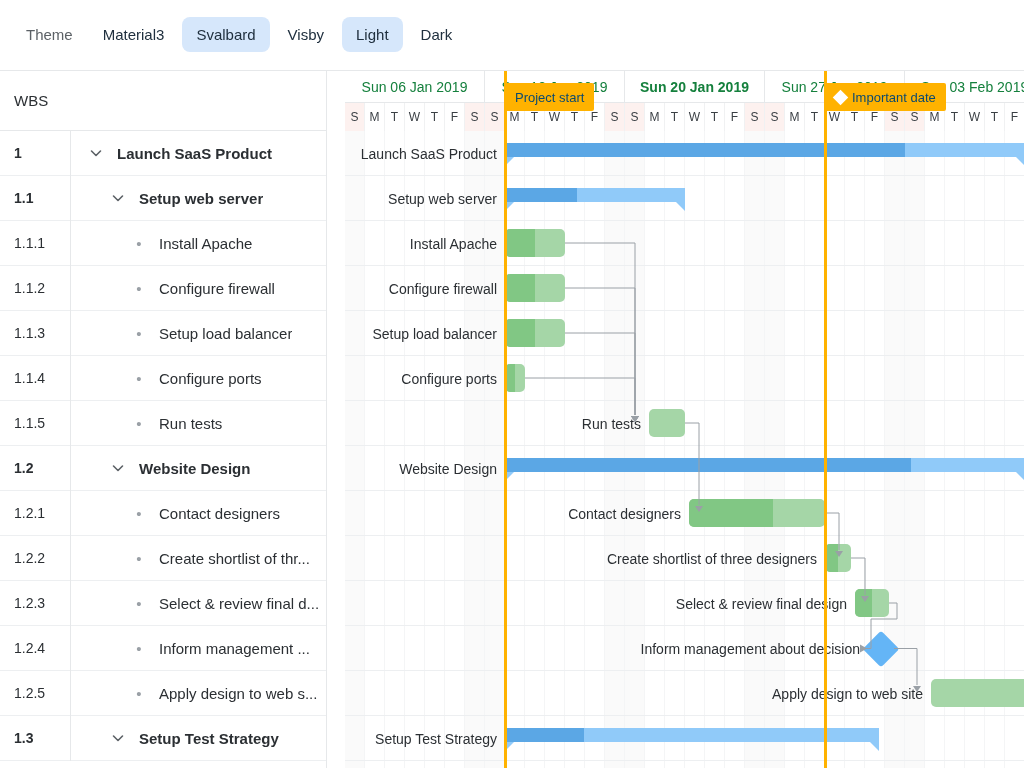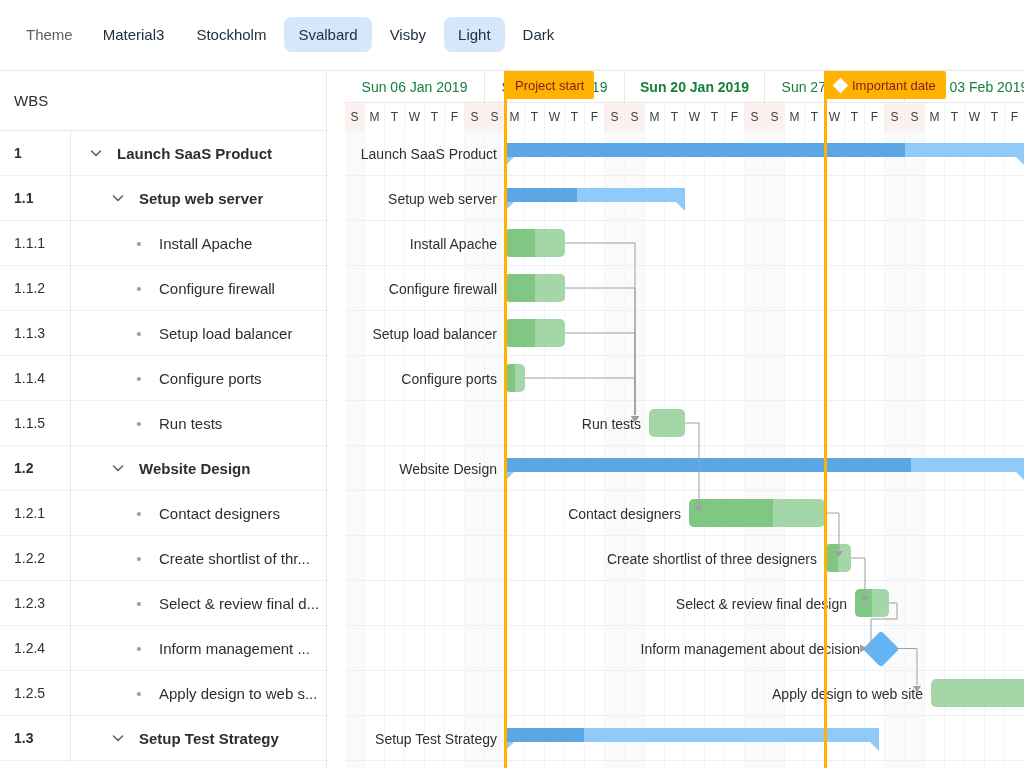--- a/index.html
+++ b/index.html
@@ -159,24 +159,24 @@
     width: 20px; height: 28px;
     display: flex; align-items: center; justify-content: center;
     font-size: 12px;
     color: #3a3f44;
     border-right: 1px solid #f0f1f2;
     background: #ffffff;
   }
   .day-cell.wknd { background: #fdf1ef; }
 
   .marker-chip {
-    position: absolute; top: 0;
+    position: absolute; top: 12px;
     height: 28px;
     background: #ffb200;
-    color: #7f1d1d;
+    color: #0c4a6e;
     font-size: 13px;
     display: flex; align-items: center;
     padding: 0 10px;
     gap: 6px;
     white-space: nowrap;
     z-index: 9;
     border-radius: 2px;
     cursor: pointer;
   }
   .marker-diamond {
@@ -269,21 +269,20 @@
 
   
   #links { position: absolute; top: 0; left: 0; z-index: 3; pointer-events: none; }
 </style>
 </head>
 <body>
 
 <div id="theme-bar">
   <span class="theme-label">Theme</span>
   <button class="theme-btn">Material3</button>
-  <button class="theme-btn">Stockholm</button>
   <button class="theme-btn active">Svalbard</button>
   <button class="theme-btn">Visby</button>
   <button class="theme-btn active">Light</button>
   <button class="theme-btn">Dark</button>
 </div>
 
 <div id="gantt">
 
   <div id="time-pane">
     <div id="time-body">

